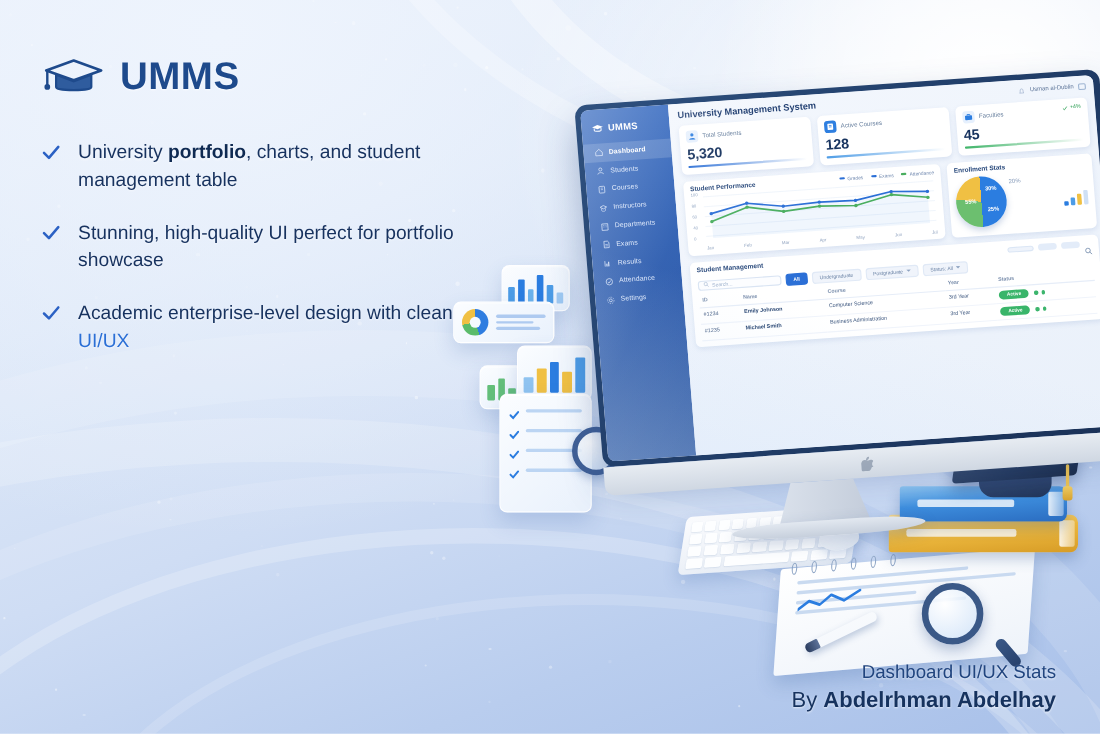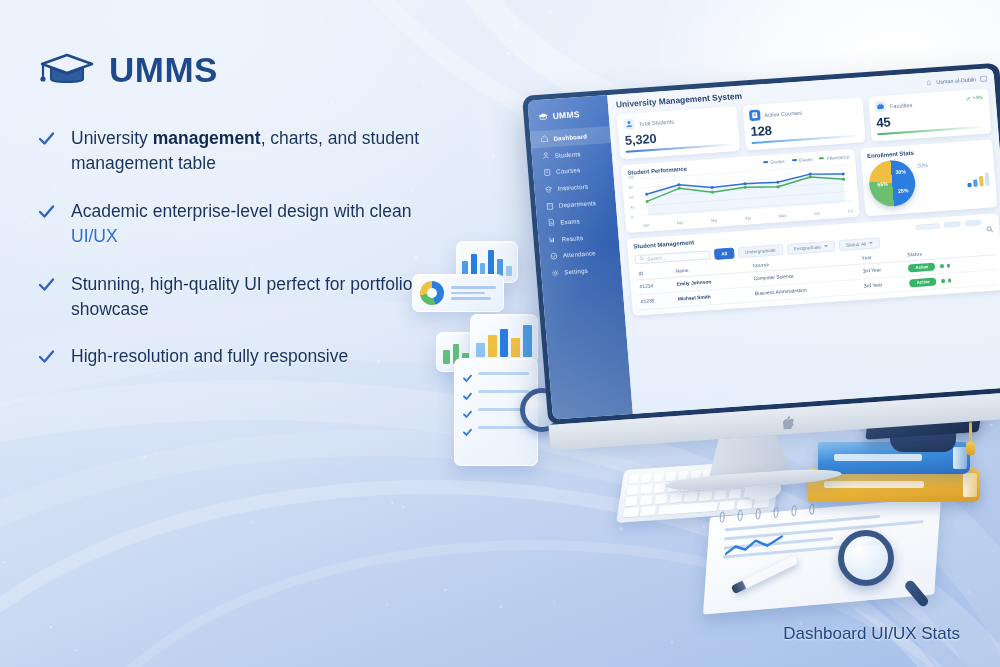--- a/index.html
+++ b/index.html
@@ -479,52 +479,44 @@
 
   <div class="features">
 
     <div class="feat">
       <span class="check">
         <svg viewBox="0 0 17 17" width="17" height="17">
             <path d="M2 9 L6.5 13.5 L15 3.5" fill="none" stroke="#2b61c4" stroke-width="2.3" stroke-linecap="round" stroke-linejoin="round"></path>
           </svg>
       </span>
       <div class="feat-txt">
-        <span>University </span><b>management</b><span>, charts, and student management table</span>
+        <span>University </span><b>portfolio</b><span>, charts, and student management table</span>
       </div>
+    </div>
+
+    <div class="feat">
+      <span class="check">
+        <svg viewBox="0 0 17 17" width="17" height="17">
+            <path d="M2 9 L6.5 13.5 L15 3.5" fill="none" stroke="#2b61c4" stroke-width="2.3" stroke-linecap="round" stroke-linejoin="round"></path>
+          </svg>
+      </span>
+      <div class="feat-txt">Stunning, high-quality UI perfect for portfolio showcase</div>
     </div>
 
     <div class="feat">
       <span class="check">
         <svg viewBox="0 0 17 17" width="17" height="17">
             <path d="M2 9 L6.5 13.5 L15 3.5" fill="none" stroke="#2b61c4" stroke-width="2.3" stroke-linecap="round" stroke-linejoin="round"></path>
           </svg>
       </span>
       <div class="feat-txt">
         <span>Academic enterprise-level design with clean </span><span class="accent">UI/UX</span>
       </div>
     </div>
 
-    <div class="feat">
-      <span class="check">
-        <svg viewBox="0 0 17 17" width="17" height="17">
-            <path d="M2 9 L6.5 13.5 L15 3.5" fill="none" stroke="#2b61c4" stroke-width="2.3" stroke-linecap="round" stroke-linejoin="round"></path>
-          </svg>
-      </span>
-      <div class="feat-txt">Stunning, high-quality UI perfect for portfolio showcase</div>
-    </div>
-
-    <div class="feat">
-      <span class="check">
-        <svg viewBox="0 0 17 17" width="17" height="17">
-            <path d="M2 9 L6.5 13.5 L15 3.5" fill="none" stroke="#2b61c4" stroke-width="2.3" stroke-linecap="round" stroke-linejoin="round"></path>
-          </svg>
-      </span>
-      <div class="feat-txt">High-resolution and fully responsive</div>
-    </div>
 
   </div>
 </div>
 
 <div class="float-cards">
   <div class="fc fc-bars">
     <i style="height:55%;background:#4d9ce6"></i>
       <i style="height:80%;background:#2b7de0"></i>
     <i style="height:45%;background:#6bb2ec"></i>
       <i style="height:92%;background:#2b7de0"></i>
@@ -992,13 +984,16 @@
     <span class="pen-tip"></span>
   </div>
 
 <div class="mag2">
   <div class="mag2-glass"></div>
   <div class="mag2-handle"></div>
 </div>
 
 <div class="credits">
   <div class="cr1">Dashboard UI/UX Stats</div>
+  <div class="cr2">
+    <span>By </span><b>Abdelrhman Abdelhay</b>
+  </div>
 </div>
 
 </body></html>

